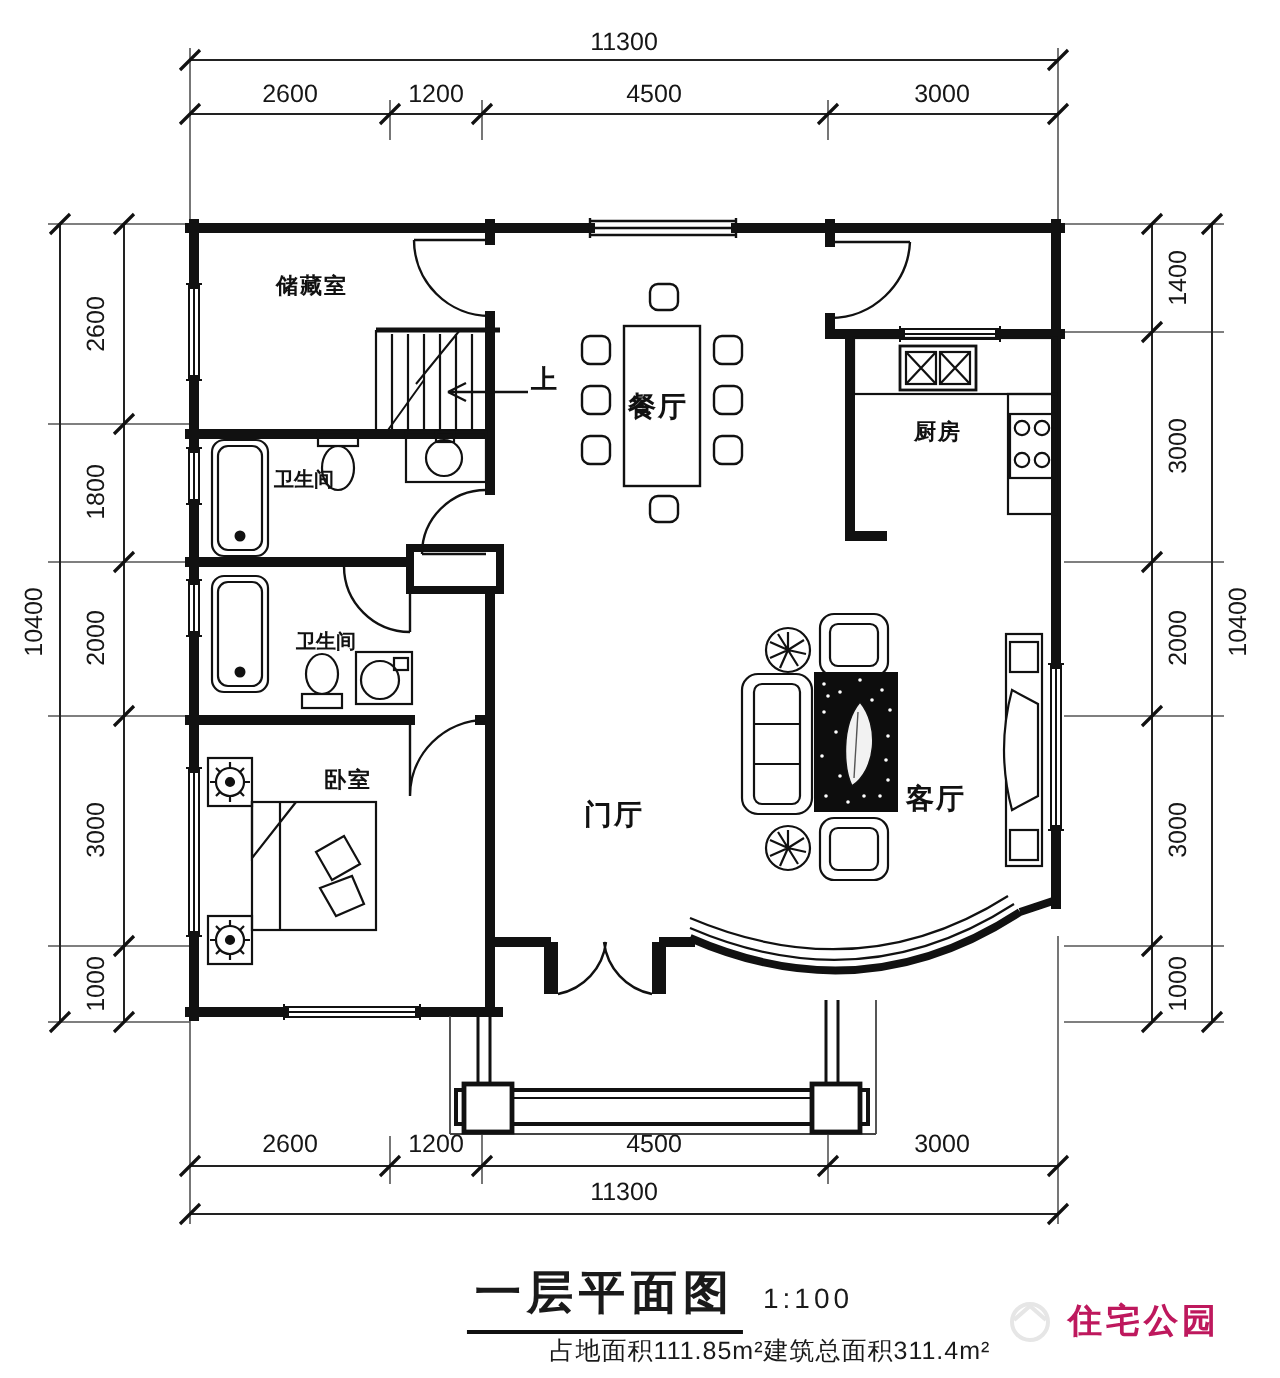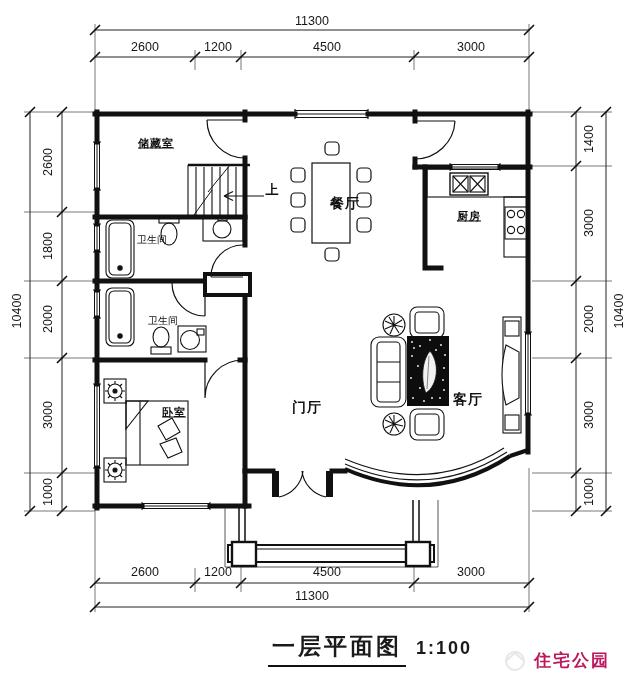--- a/index.html
+++ b/index.html
@@ -1,28 +1,28 @@
 <!DOCTYPE html>
 <html><head>
 <meta charset="utf-8">
 <style>
   html,body{margin:0;padding:0;background:#fff;}
   #page{position:relative;width:640px;height:689px;background:#ffffff;overflow:hidden;
         font-family:"Liberation Sans","DejaVu Sans",sans-serif;color:#1a1a1a;}
   #plan-svg{position:absolute;left:0;top:0;}
   .lbl{position:absolute;transform:translate(-50%,-50%);white-space:nowrap;color:#111;}
   .room-lg{font-size:14px;font-weight:600;letter-spacing:1px;}
-  .room-md{font-size:11px;font-weight:600;letter-spacing:1px;text-decoration:underline;}
-  .room-sm{font-size:10px;font-weight:400;}
+  .room-md{font-size:11px;font-weight:600;letter-spacing:1px;}
+  .room-sm{font-size:10px;font-weight:700;}
   .dim{font-size:12.5px;color:#161616;letter-spacing:0;}
   .dim.v{transform:translate(-50%,-50%) rotate(-90deg);}
   #title-row{position:absolute;left:330px;top:649px;transform:translate(-50%,-50%);
-             display:flex;align-items:baseline;gap:10px;margin-left:40px;}
+             display:flex;align-items:baseline;gap:10px;}
   #title-name{font-size:23px;font-weight:600;letter-spacing:3px;border-bottom:2px solid #111;padding:0 4px 3px 4px;}
-  #title-scale{font-size:18px;letter-spacing:2px;font-weight:700;}
+  #title-scale{font-size:14px;letter-spacing:2px;font-weight:400;}
   #subtitle{position:absolute;left:385px;top:676px;transform:translate(-50%,-50%);font-size:12.5px;letter-spacing:.5px;}
   #watermark{position:absolute;left:502px;top:647px;display:flex;align-items:center;gap:6px;}
   #watermark .wm-text{font-size:17px;font-weight:700;color:#be185d;letter-spacing:2px;}
 </style>
 </head>
 <body>
 
 <div id="page">
 
   <svg id="plan-svg" width="640" height="689" viewBox="0 0 640 689">
@@ -210,25 +210,25 @@
         <circle cx="436" cy="350" r="0.9"></circle>
           <circle cx="414" cy="348" r="0.9"></circle>
           <circle cx="444" cy="390" r="0.9"></circle>
       </g>
       <path d="M430 351 C440 363 438 385 426 393 C422 385 420 363 430 351 Z" fill="#f2f2f2" stroke="#111" stroke-width="0.8"></path>
       <path d="M429 356 L427 389" stroke="#555" stroke-width="0.7" fill="none"></path>
     </g>
   </svg>
 
   <div class="lbl room-md" style="left:156px;top:143px;">储藏室</div>
-  <div class="lbl room-lg" style="left:345px;top:204px;">餐厅</div>
+  <div class="lbl room-lg" style="left:329px;top:204px;">餐厅</div>
   <div class="lbl room-md" style="left:469px;top:216px;">厨房</div>
   <div class="lbl room-sm" style="left:152px;top:240px;">卫生间</div>
   <div class="lbl room-sm" style="left:163px;top:321px;">卫生间</div>
-  <div class="lbl room-md" style="left:174px;top:412px;">卧室</div>
+  <div class="lbl room-md" style="left:174px;top:390px;">卧室</div>
   <div class="lbl room-lg" style="left:307px;top:408px;">门厅</div>
   <div class="lbl room-lg" style="left:468px;top:368px;margin-top:32px;">客厅</div>
   <div class="lbl" style="left:272px;top:190px;font-size:13px;font-weight:600;">上</div>
 
   <div class="lbl dim" style="left:312px;top:21px;">11300</div>
   <div class="lbl dim" style="left:145px;top:47px;">2600</div>
   <div class="lbl dim" style="left:218px;top:47px;">1200</div>
   <div class="lbl dim" style="left:327px;top:47px;">4500</div>
   <div class="lbl dim" style="left:471px;top:47px;">3000</div>
 
@@ -249,20 +249,21 @@
   <div class="lbl dim v" style="left:589px;top:223px;">3000</div>
   <div class="lbl dim v" style="left:589px;top:319px;">2000</div>
   <div class="lbl dim v" style="left:589px;top:415px;">3000</div>
   <div class="lbl dim v" style="left:589px;top:492px;">1000</div>
   <div class="lbl dim v" style="left:619px;top:311px;">10400</div>
 
   <div id="title-row">
     <span id="title-name">一层平面图</span>
     <span id="title-scale">1:100</span>
   </div>
+  <div id="subtitle">占地面积111.85m²建筑总面积311.4m²</div>
 
   <div id="watermark">
     <svg width="26" height="26" viewBox="0 0 26 26">
       <circle cx="13" cy="14" r="9" fill="none" stroke="#e6e6e6" stroke-width="2"></circle>
       <path d="M5 13 L13 6 L21 13" fill="none" stroke="#e6e6e6" stroke-width="2"></path>
     </svg>
     <span class="wm-text">住宅公园</span>
   </div>
 
 </div>

